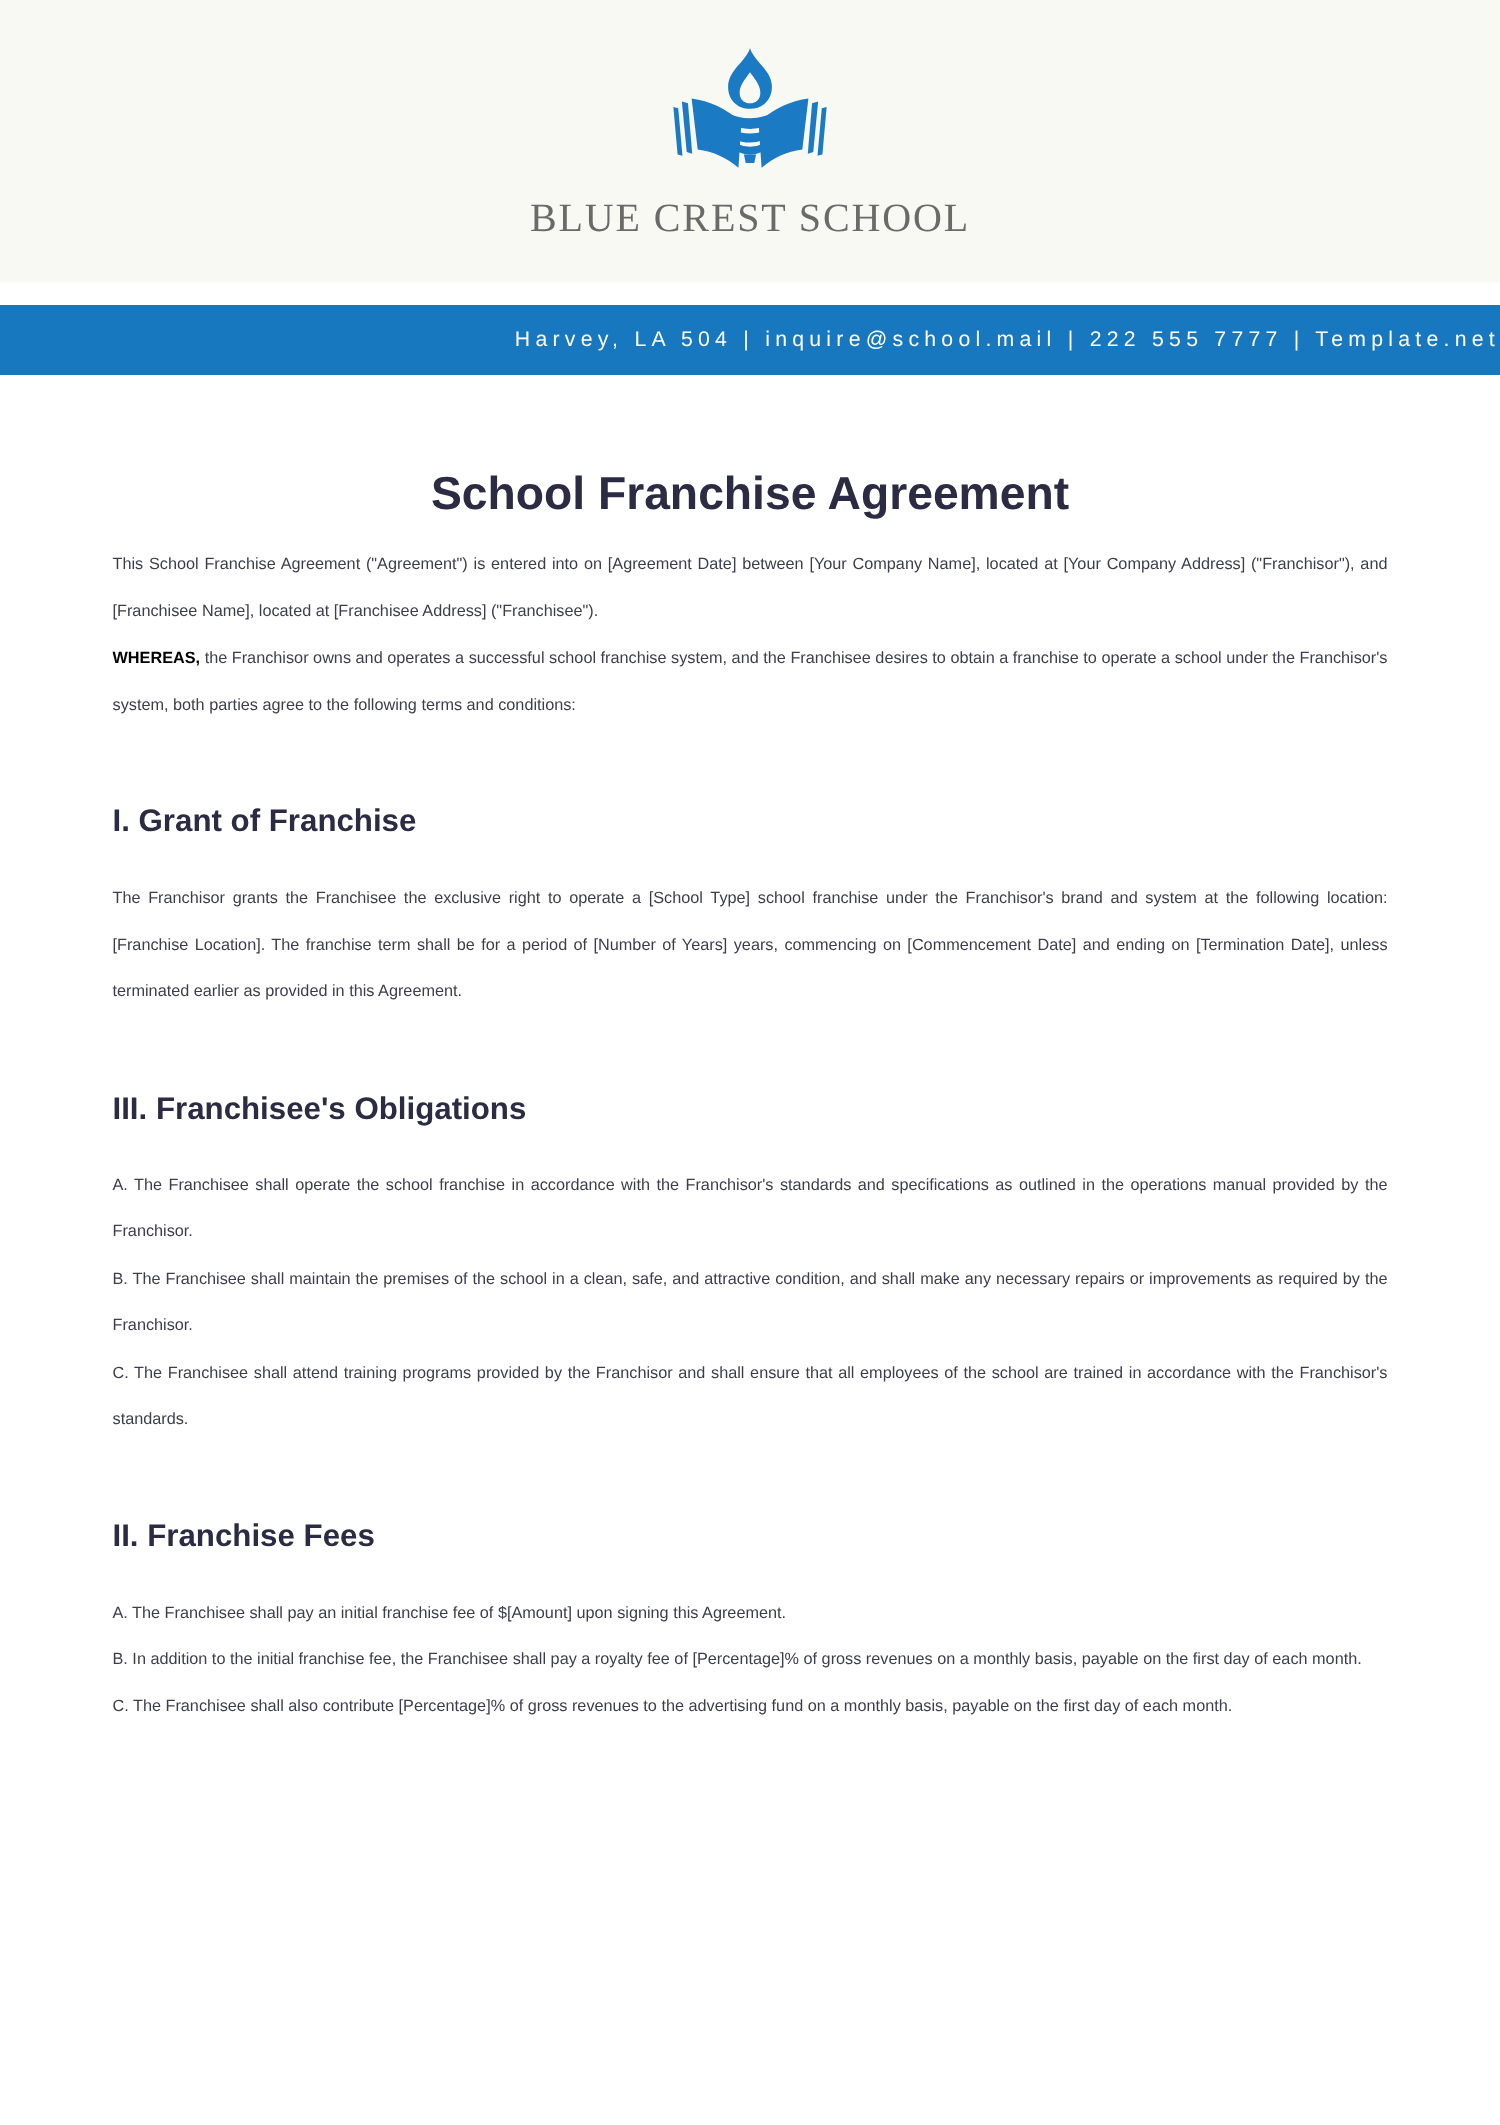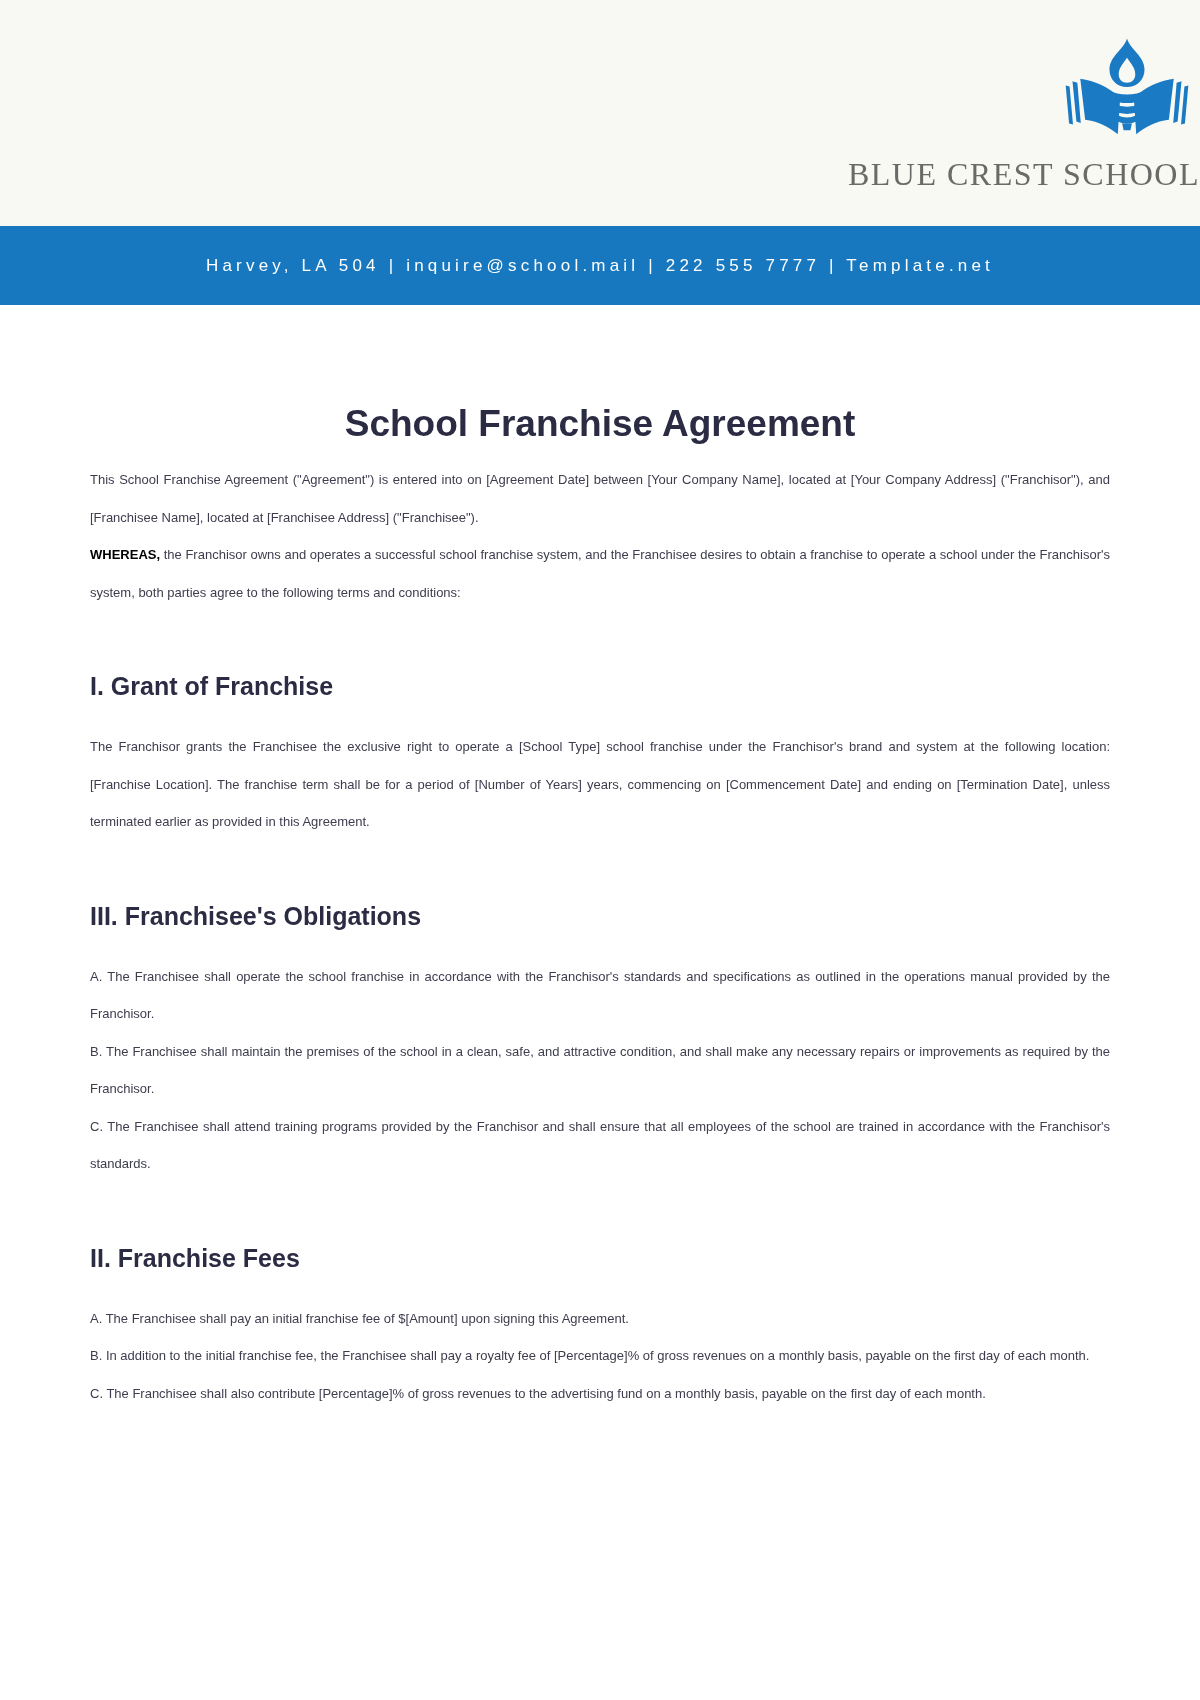--- a/index.html
+++ b/index.html
@@ -12,50 +12,51 @@
     font-family: "Liberation Sans", sans-serif;
   }
   
   .school-header {
     height: 226px;
     background: #f9f9f3;
     box-sizing: border-box;
     padding-top: 34px;
     display: flex;
     flex-direction: column;
-    align-items: flex-end;
+    align-items: center;
   }
   .logo-wrap { height: 110px; display: flex; align-items: center; justify-content: center; }
   .logo-wrap svg { width: 146px; height: 104px; display: block; }
   .school-name {
     margin-top: 12px;
     font-family: "Liberation Serif", serif;
     font-size: 32px;
     color: #6a6a68;
     letter-spacing: 1.5px;
     white-space: nowrap;
   }
   
   .contact-bar {
-    height: 79px;
+    height: 56px;
     background: #1878bf;
     display: flex;
     align-items: center;
-    justify-content: center;
+    justify-content: flex-end;
+    margin-top: 18px;
   }
   .contact-bar span {
     color: #ffffff;
     font-size: 17px;
     letter-spacing: 4.2px;
     white-space: nowrap;
   }
   
   .doc { padding: 0 90px; }
   .doc h1 {
-    margin: 98px 0 16px;
+    margin: 74px 0 16px;
     font-size: 37px;
     line-height: 42px;
     font-weight: 700;
     text-align: center;
     color: #2b2b43;
   }
   .doc h2 {
     margin: 60px 0 26px;
     font-size: 25px;
     line-height: 31px;

